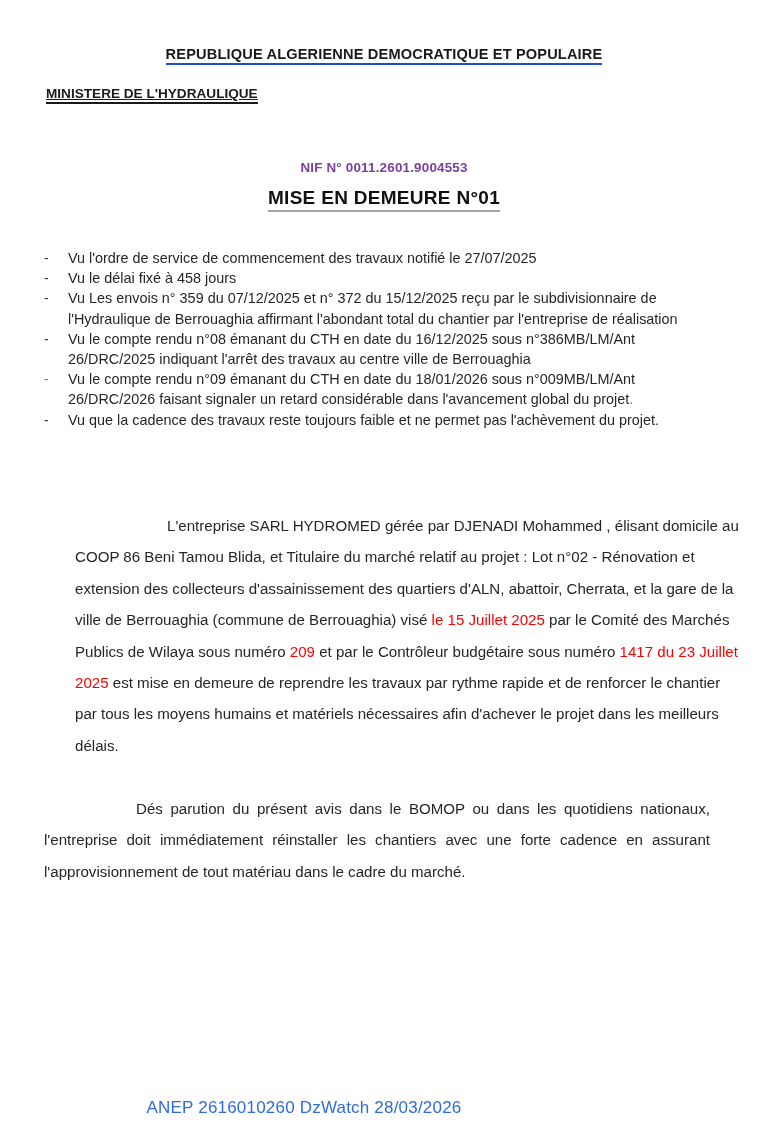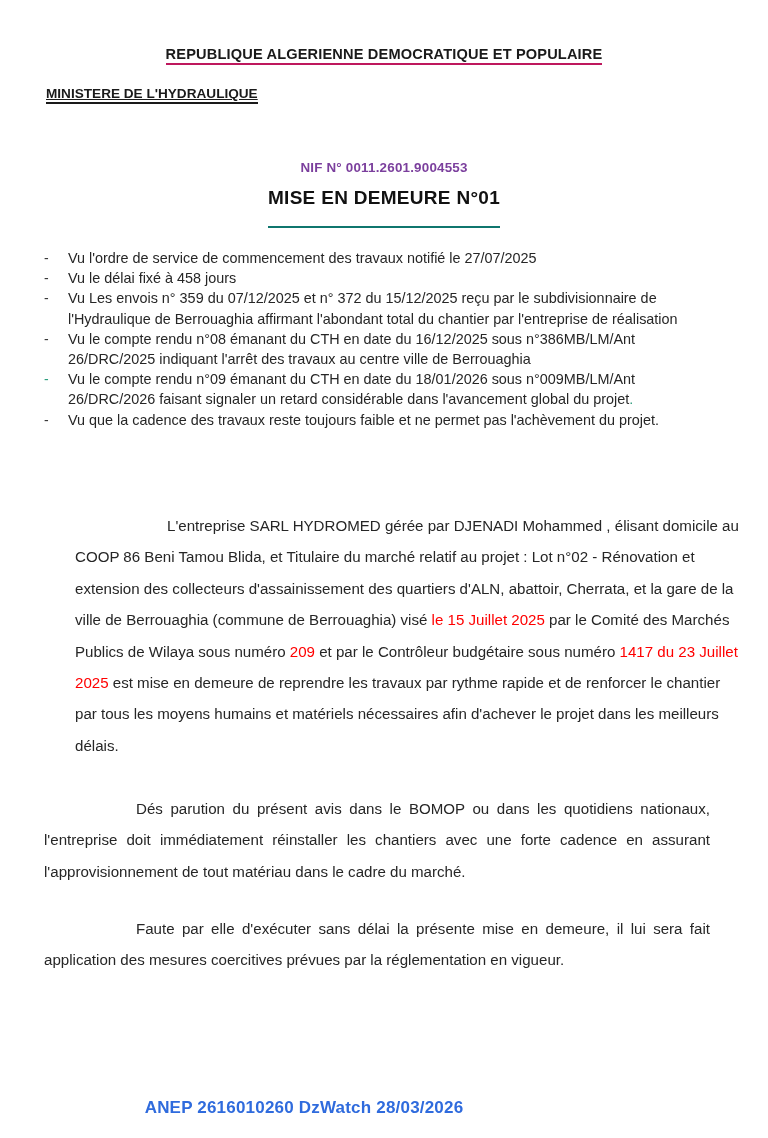--- a/index.html
+++ b/index.html
@@ -29,21 +29,21 @@
     top: 46px;
     left: 0;
     width: 768px;
     text-align: center;
     font-weight: bold;
     font-size: 14.6px;
     letter-spacing: 0.15px;
     color: #1a1a1a;
   }
   .hdr-national span {
-    border-bottom: 2px solid #be185d;
+    border-bottom: 2px solid #1d4ed8;
     padding-bottom: 1px;
   }
 
   .ministry {
     position: absolute;
     top: 84px;
     left: 46px;
     font-weight: bold;
     font-size: 13.6px;
     line-height: 19.5px;
@@ -73,22 +73,22 @@
     top: 187px;
     left: 0;
     width: 768px;
     text-align: center;
     font-weight: bold;
     font-size: 19px;
     color: #111111;
     letter-spacing: 0.3px;
   }
   .doc-title span {
-    border-bottom: 2px solid #0f766e;
-    padding-bottom: 18px;
+    border-bottom: 2px solid #a3a3a3;
+    padding-bottom: 2px;
   }
 
   
   .considerations {
     position: absolute;
     top: 248px;
     left: 44px;
     width: 672px;
     font-size: 14.4px;
     line-height: 20.2px;
@@ -130,21 +130,21 @@
   .indent { display: inline-block; width: 92px; }
   .red { color: #ff0000; }
 
   
   .footer {
     position: absolute;
     top: 1098px;
     left: 0;
     width: 608px;
     text-align: center;
-    font-weight: bold;
+    font-weight: normal;
     font-size: 17px;
     color: #2f6bdd;
     letter-spacing: 0.2px;
   }
 </style>
 </head>
 <body>
 
 <div class="page">
 
@@ -199,19 +199,16 @@
   </div>
 
   <div class="body-block p1">
     <p><span class="indent"></span><span>L'entreprise SARL HYDROMED gérée par DJENADI Mohammed , élisant domicile au COOP 86 Beni Tamou Blida, et Titulaire du marché relatif au projet : Lot n°02 - Rénovation et extension des collecteurs d'assainissement des quartiers d'ALN, abattoir, Cherrata, et la gare de la ville de Berrouaghia (commune de Berrouaghia) visé </span><span class="red">le 15 Juillet 2025</span><span> par  le Comité des Marchés Publics  de Wilaya sous numéro  </span><span class="red">209</span><span>  et par le Contrôleur budgétaire sous numéro </span><span class="red">1417 du 23 Juillet 2025</span><span> est mise en demeure de reprendre les travaux par rythme rapide et de renforcer le chantier par tous les moyens humains et matériels  nécessaires afin d'achever le projet dans les meilleurs délais.</span></p>
   </div>
 
   <div class="body-block p2">
     <p><span class="indent"></span><span>Dés parution du présent avis dans  le BOMOP ou dans les quotidiens nationaux, l'entreprise doit immédiatement réinstaller les chantiers avec une forte cadence en assurant l'approvisionnement de tout matériau dans le cadre du marché.</span></p>
   </div>
 
-  <div class="body-block p3">
-    <p><span class="indent"></span><span>Faute par elle d'exécuter sans délai la présente mise en demeure, il lui sera fait application des mesures coercitives prévues par  la réglementation en vigueur.</span></p>
-  </div>
 
   <div class="footer">ANEP 2616010260 DzWatch 28/03/2026</div>
 
 </div>
 
 </body></html>

